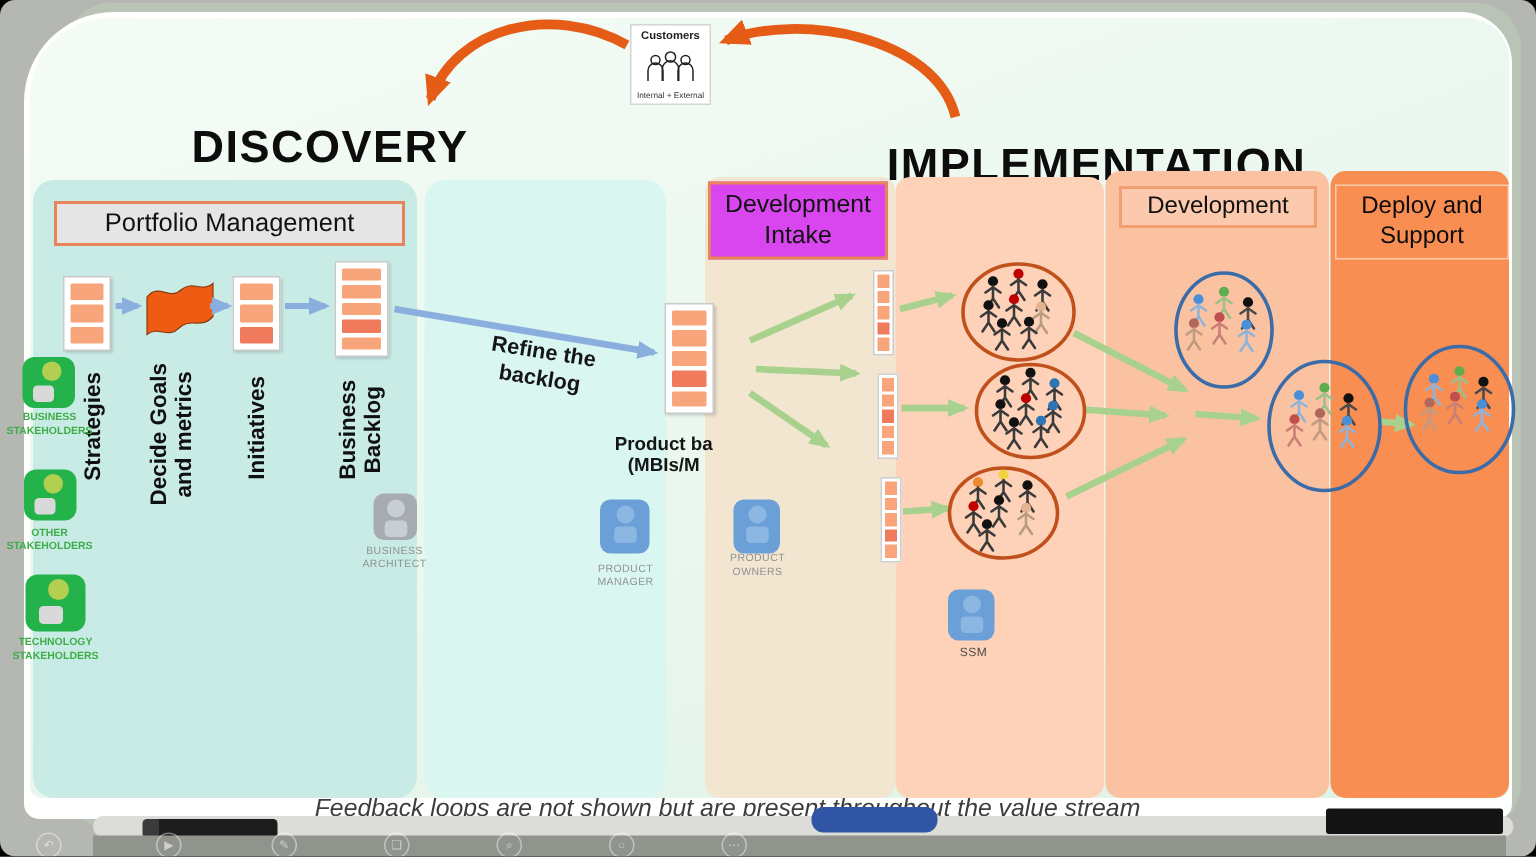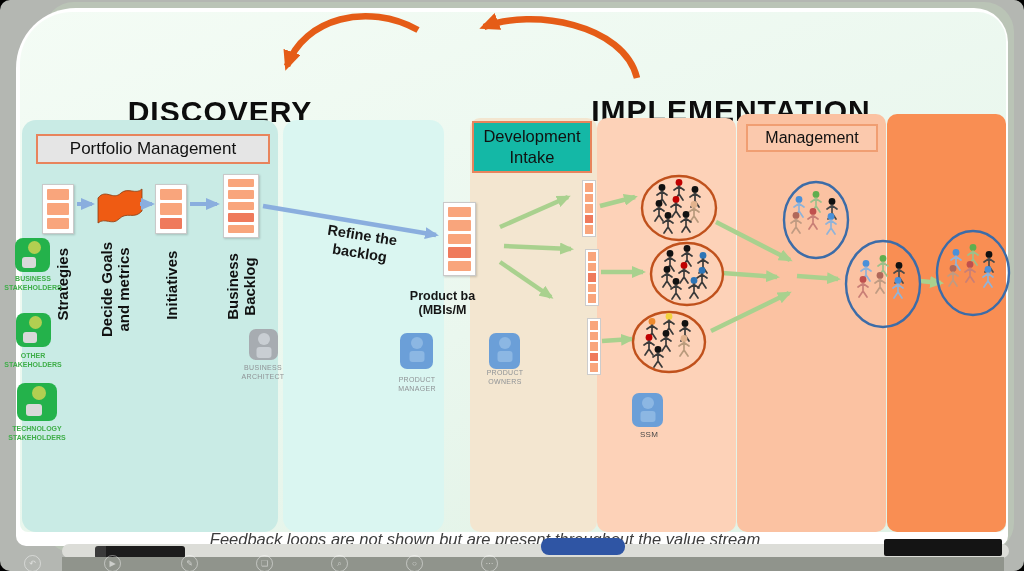--- a/index.html
+++ b/index.html
@@ -24,21 +24,21 @@
   #panel-product{left:283px;top:120px;width:161px;height:412px;background:#daf6f1;}
   #panel-intake{left:470px;top:118px;width:127px;height:414px;background:#f3e6d0;border-radius:10px;}
   #panel-development{left:597px;top:118px;width:139px;height:414px;background:#fdd2b8;border-radius:10px;}
   #panel-integration{left:737px;top:114px;width:149px;height:418px;background:#fbc2a2;border-radius:10px;}
   #panel-deploy{left:887px;top:114px;width:119px;height:418px;background:#f98e53;border-radius:10px;}
   
   .hdr{box-sizing:border-box;border:2px solid #e8845c;color:#111;text-align:center;
        display:flex;align-items:center;justify-content:center;line-height:1.25;}
   #hdr-portfolio{left:36px;top:134px;width:234px;height:30px;background:#e5e5e5;font-size:17px;}
   #hdr-product{left:302px;top:126px;width:122px;height:52px;background:#dcf8f3;font-size:17px;}
-  #hdr-intake{left:472px;top:121px;width:120px;height:52px;background:#14b8a6;font-size:16.5px;}
+  #hdr-intake{left:472px;top:121px;width:120px;height:52px;background:#d946ef;font-size:16.5px;}
   #hdr-development{left:604px;top:129px;width:120px;height:27px;background:#fdd9c3;font-size:16px;}
   #hdr-integration{left:746px;top:124px;width:132px;height:28px;background:#fbc9ad;border-color:#f09e72;font-size:16px;}
   #hdr-deploy{left:890px;top:123px;width:116px;height:50px;background:transparent;border:1px solid rgba(255,255,255,.55);font-size:16px;color:#0d0d0d;}
   
   .stack{background:#fff;border:1px solid #c9c9c9;box-shadow:1px 1px 2px rgba(0,0,0,.18);
          display:flex;flex-direction:column;gap:3px;padding:4px;box-sizing:border-box;}
   .card{flex:1;background:#f9a57c;border-radius:1px;}
   .card.dark{background:#ef7a5c;}
   .strip{background:#fff;border:1px solid #cccccc;display:flex;flex-direction:column;gap:2px;padding:2px;box-sizing:border-box;}
   .strip .card{border-radius:0;}
@@ -70,34 +70,49 @@
   #overlay{left:0;top:0;pointer-events:none;}
 </style>
 </head>
 <body>
 
 <div id="canvas">
   <div class="abs" id="frame"></div>
   <div class="abs" id="whiteboard"></div>
   <div class="abs" id="mint"></div>
 
-  <div class="abs big-title" style="left:100px;top:95px;width:240px;">DISCOVERY</div>
+  <div class="abs big-title" style="left:100px;top:82px;width:240px;">DISCOVERY</div>
   <div class="abs big-title" style="left:581px;top:94px;width:300px;">IMPLEMENTATION</div>
 
+  <div class="abs" id="customers-box">
+    <div id="customers-title">Customers</div>
+    <svg width="36" height="24" viewBox="0 0 36 24">
+      <g fill="none" stroke="#222" stroke-width="1">
+        <circle cx="8" cy="7" r="3"></circle>
+          <path d="M3,21 v-7 a5 5 0 0 1 10 0 v7"></path>
+        <circle cx="18" cy="5" r="3.4"></circle>
+          <path d="M12.5,21 v-8 a5.5 5.5 0 0 1 11 0 v8"></path>
+        <circle cx="28" cy="7" r="3"></circle>
+          <path d="M23,21 v-7 a5 5 0 0 1 10 0 v7"></path>
+      </g>
+    </svg>
+    <div id="customers-sub">Internal + External</div>
+  </div>
 
   <div class="abs panel" id="panel-portfolio"></div>
   <div class="abs panel" id="panel-product"></div>
   <div class="abs panel" id="panel-intake"></div>
   <div class="abs panel" id="panel-development"></div>
   <div class="abs panel" id="panel-integration"></div>
   <div class="abs panel" id="panel-deploy"></div>
 
   <div class="abs hdr" id="hdr-portfolio">Portfolio Management</div>
   <div class="abs hdr" id="hdr-intake">Development Intake</div>
-  <div class="abs hdr" id="hdr-integration">Management</div>
+  <div class="abs hdr" id="hdr-integration">Development</div>
+  <div class="abs hdr" id="hdr-deploy">Deploy and Support</div>
 
   <div class="abs stack" style="left:42px;top:184px;width:32px;height:50px;">
     <div class="card"></div>
       <div class="card"></div>
       <div class="card"></div>
   </div>
   <div class="abs stack" style="left:155px;top:184px;width:32px;height:50px;">
     <div class="card"></div>
       <div class="card"></div>
       <div class="card dark"></div>

